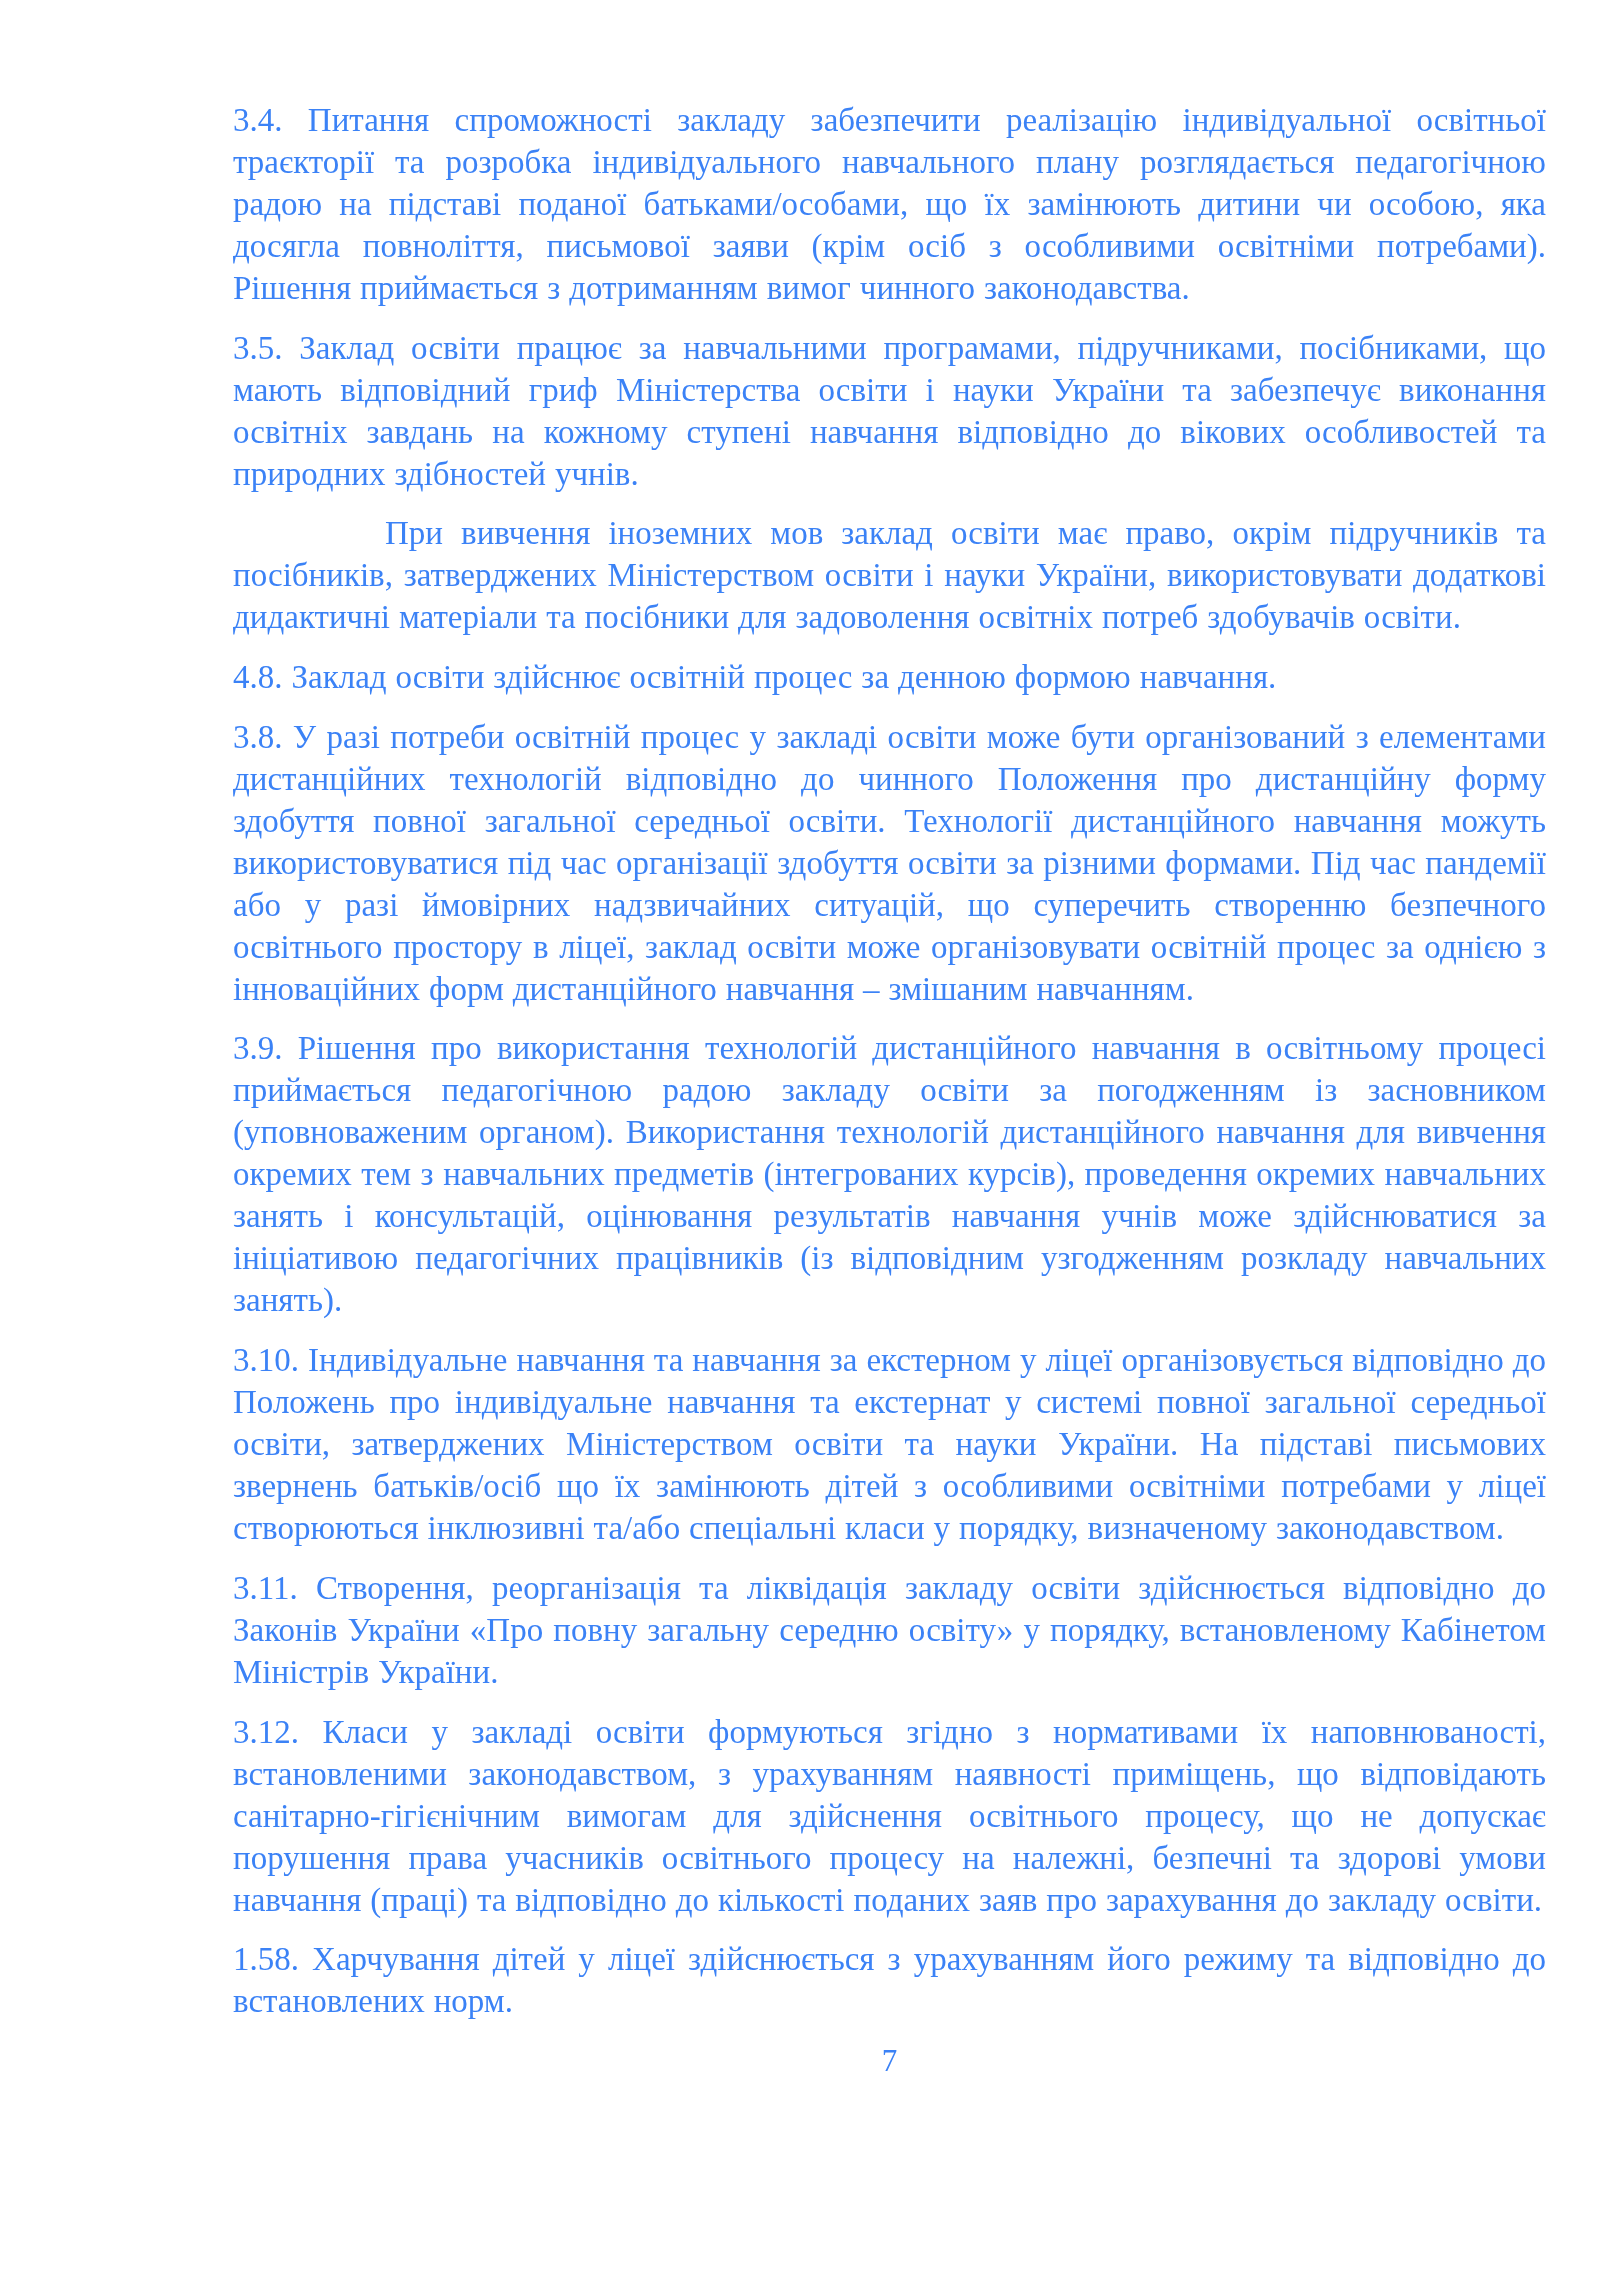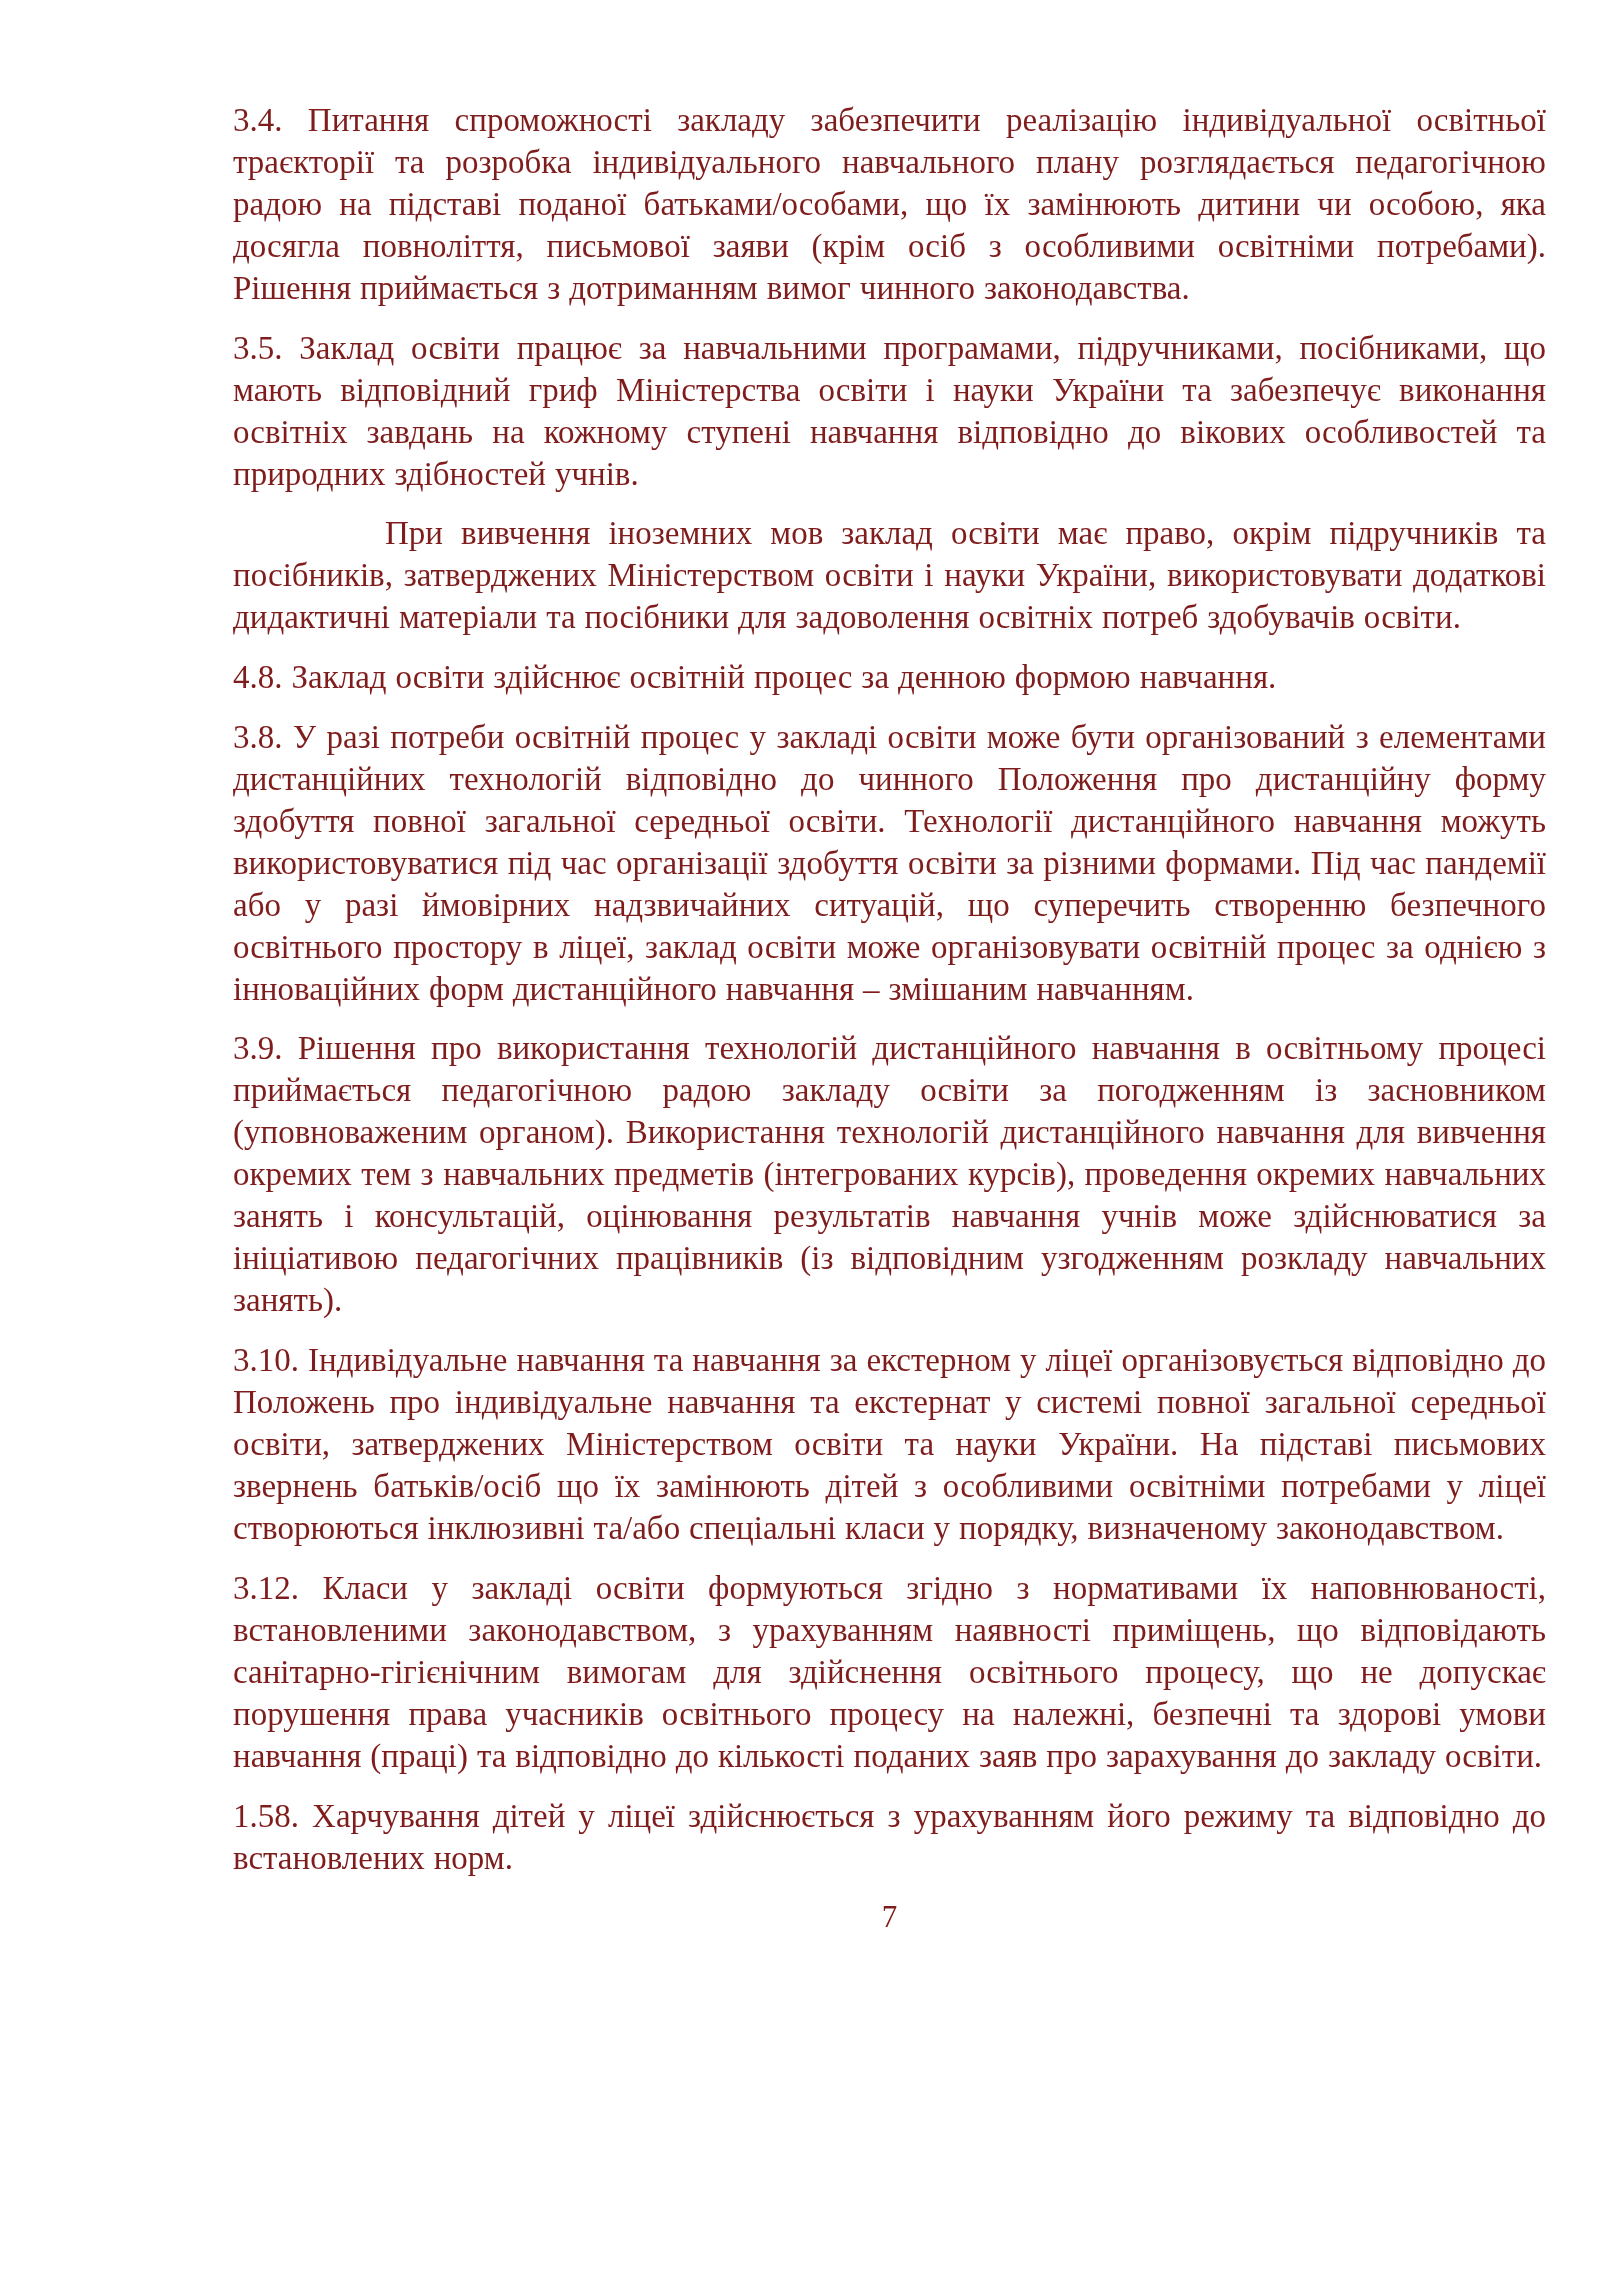--- a/index.html
+++ b/index.html
@@ -12,21 +12,21 @@
     height: 2295px;
     background: #ffffff;
     position: relative;
     overflow: hidden;
   }
   .doc-content {
     position: absolute;
     left: 233px;
     top: 99px;
     width: 1313px;
-    color: #7f1d1d;
+    color: #3b82f6;
     font-family: "Liberation Serif", "DejaVu Serif", serif;
     font-size: 33px;
     line-height: 42px;
     -webkit-font-smoothing: antialiased;
   }
   .doc-paragraph {
     margin: 0 0 17.7px 0;
     text-align: justify;
     word-spacing: 0.7px;
   }
@@ -43,17 +43,18 @@
 <body>
 
 <div class="doc-content">
   <p class="doc-paragraph">3.4. Питання спроможності закладу забезпечити реалізацію індивідуальної освітньої траєкторії та розробка індивідуального навчального плану розглядається педагогічною радою на підставі поданої батьками/особами, що їх замінюють дитини чи особою, яка досягла повноліття, письмової заяви (крім осіб з особливими освітніми потребами). Рішення приймається з дотриманням вимог чинного законодавства.</p>
   <p class="doc-paragraph">3.5. Заклад освіти працює за навчальними програмами, підручниками, посібниками, що мають відповідний гриф Міністерства освіти і науки України та забезпечує виконання освітніх завдань на кожному ступені навчання відповідно до вікових особливостей та природних здібностей учнів.</p>
   <p class="doc-paragraph tab-indent">При вивчення іноземних мов заклад освіти має право, окрім підручників та посібників, затверджених Міністерством освіти і науки України, використовувати додаткові дидактичні матеріали та посібники для задоволення освітніх потреб здобувачів освіти.</p>
   <p class="doc-paragraph">4.8. Заклад освіти здійснює освітній процес за денною формою навчання.</p>
   <p class="doc-paragraph">3.8. У разі потреби освітній процес у закладі освіти може бути організований з елементами дистанційних технологій відповідно до чинного Положення про дистанційну форму здобуття повної загальної середньої освіти. Технології дистанційного навчання можуть використовуватися під час організації здобуття освіти за різними формами. Під час пандемії або у разі ймовірних надзвичайних ситуацій, що суперечить створенню безпечного освітнього простору в ліцеї, заклад освіти може організовувати освітній процес за однією з інноваційних форм дистанційного навчання – змішаним навчанням.</p>
   <p class="doc-paragraph">3.9. Рішення про використання технологій дистанційного навчання в освітньому процесі приймається педагогічною радою закладу освіти за погодженням із засновником (уповноваженим органом). Використання технологій дистанційного навчання для вивчення окремих тем з навчальних предметів (інтегрованих курсів), проведення окремих навчальних занять і консультацій, оцінювання результатів навчання учнів може здійснюватися за ініціативою педагогічних працівників (із відповідним узгодженням розкладу навчальних занять).</p>
   <p class="doc-paragraph">3.10. Індивідуальне навчання та навчання за екстерном у ліцеї організовується відповідно до Положень про індивідуальне навчання та екстернат у системі повної загальної середньої освіти, затверджених Міністерством освіти та науки України. На підставі письмових звернень батьків/осіб що їх замінюють дітей з особливими освітніми потребами у ліцеї створюються інклюзивні та/або спеціальні класи у порядку, визначеному законодавством.</p>
+  <p class="doc-paragraph">3.11. Створення, реорганізація та ліквідація закладу освіти здійснюється відповідно до Законів України «Про повну загальну середню освіту» у порядку, встановленому Кабінетом Міністрів України.</p>
   <p class="doc-paragraph">3.12. Класи у закладі освіти формуються згідно з нормативами їх наповнюваності, встановленими законодавством, з урахуванням наявності приміщень, що відповідають санітарно-гігієнічним вимогам для здійснення освітнього процесу, що не допускає порушення права учасників освітнього процесу на належні, безпечні та здорові умови навчання (праці) та відповідно до кількості поданих заяв про зарахування до закладу освіти.</p>
   <p class="doc-paragraph">1.58. Харчування дітей у ліцеї здійснюється з урахуванням його режиму та відповідно до встановлених норм.</p>
   <div class="page-number">7</div>
 </div>
 
 
 </body></html>

